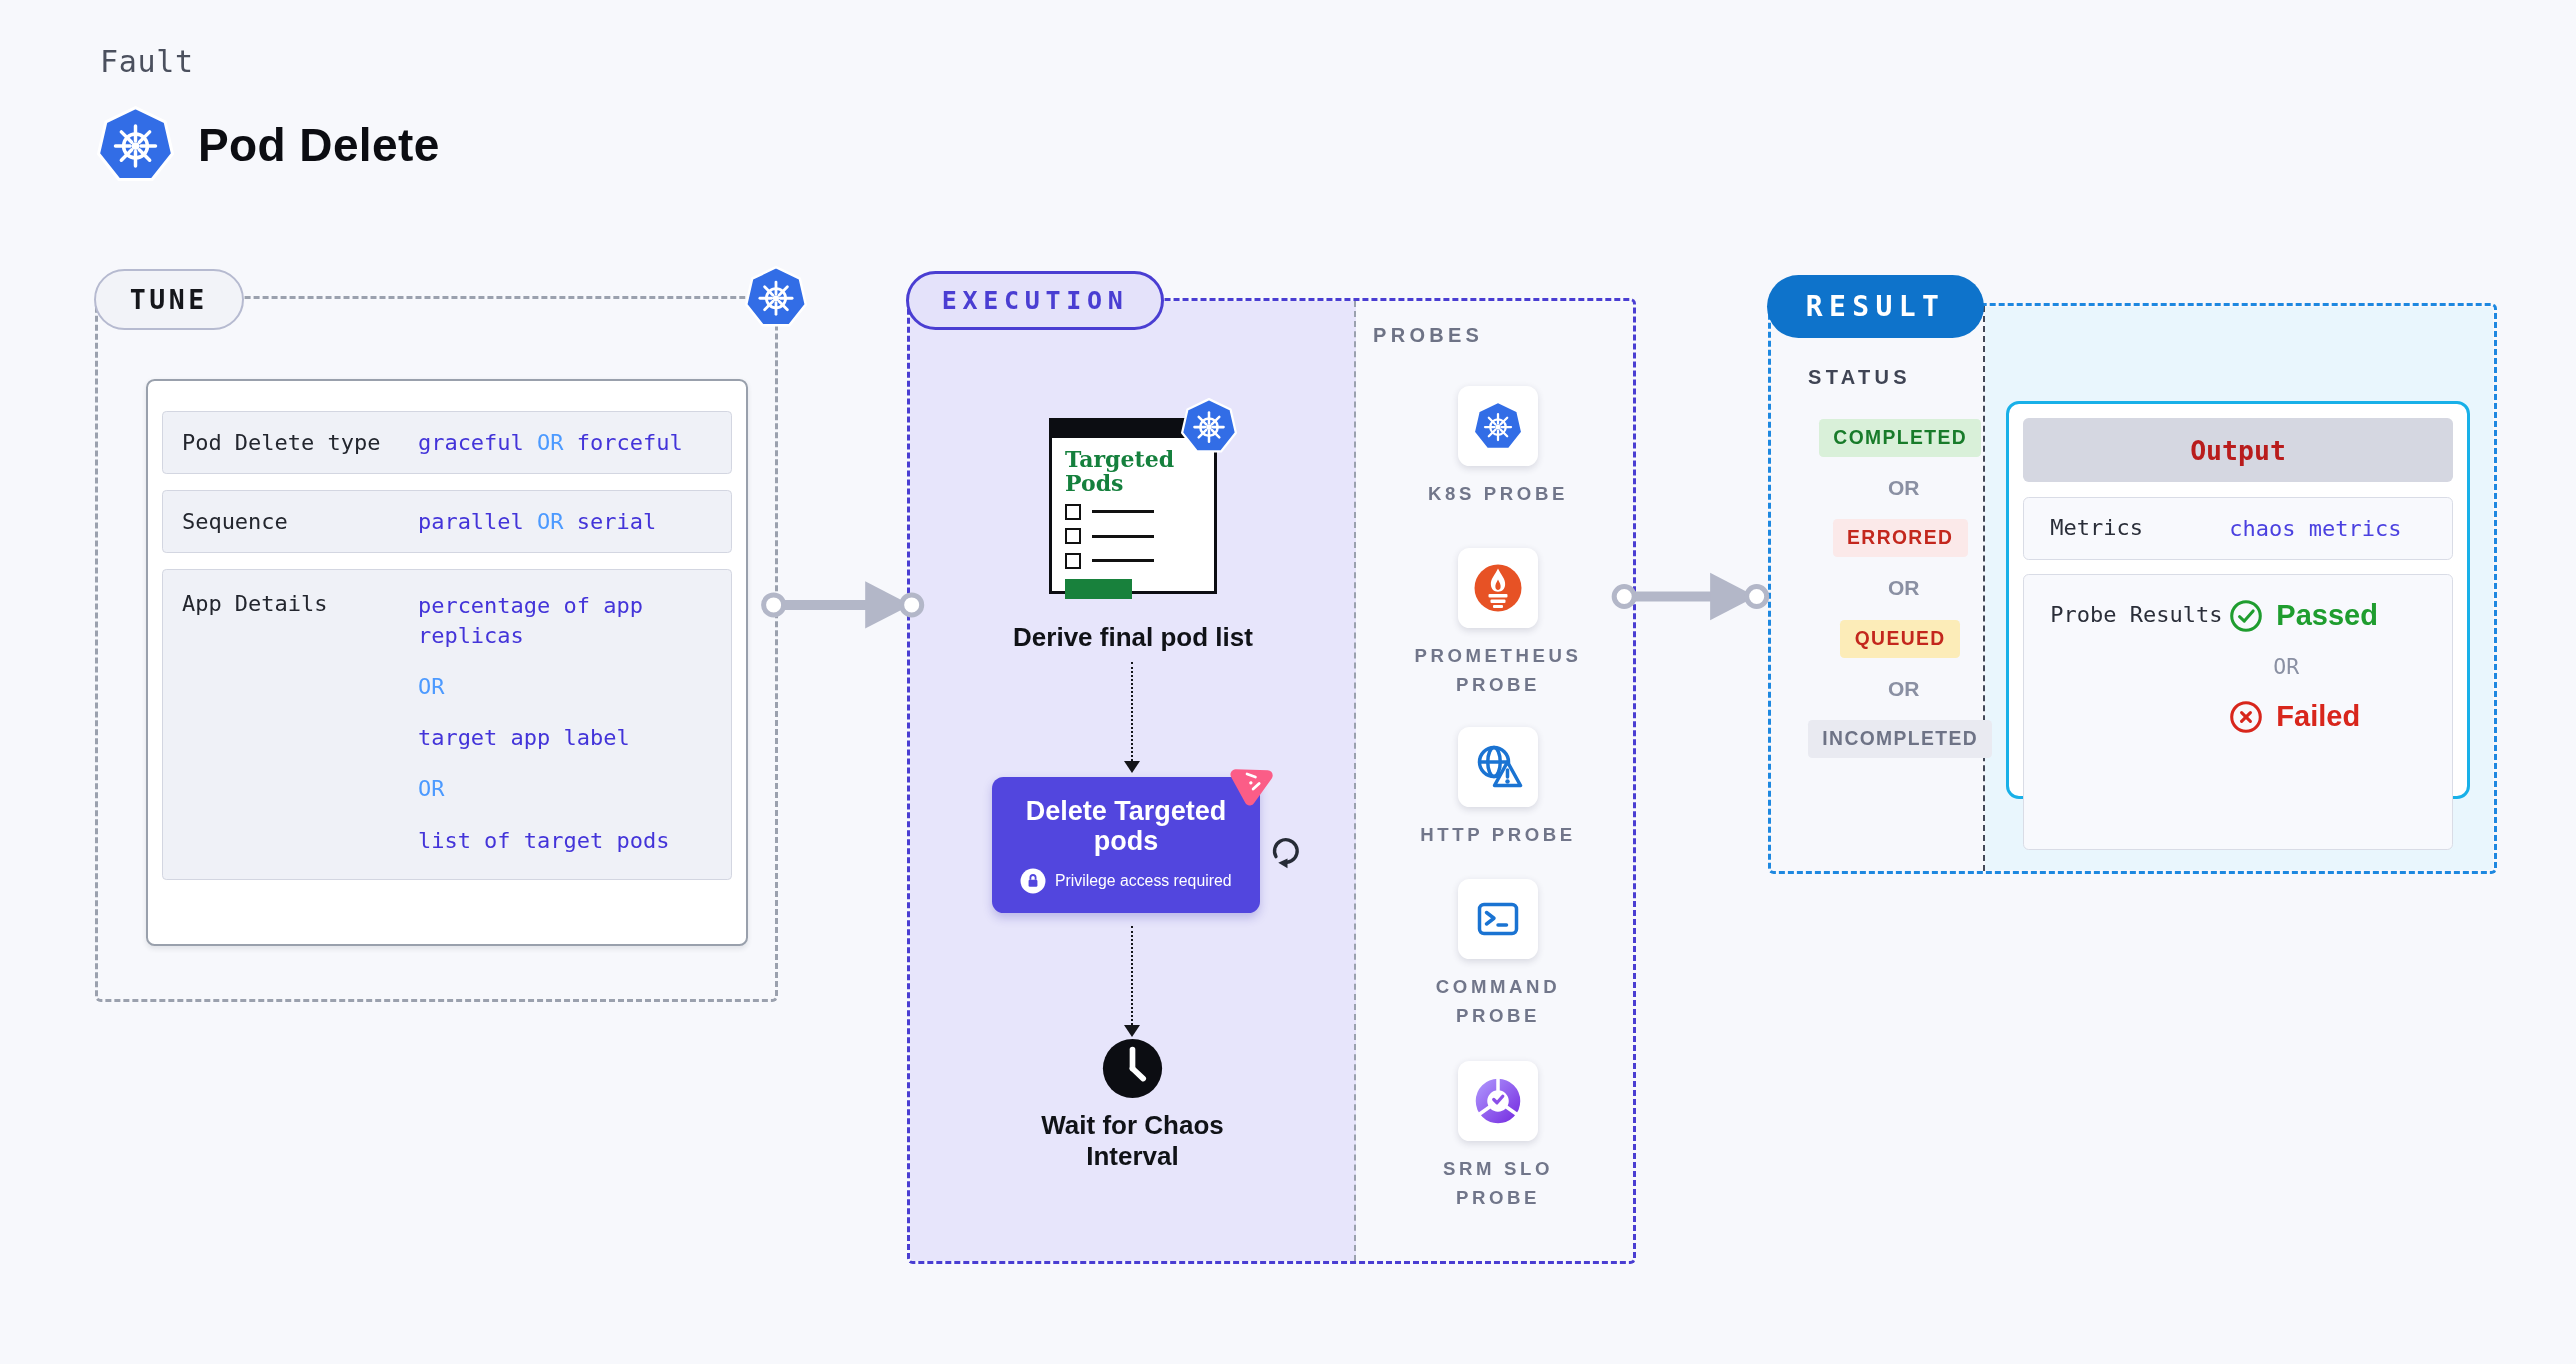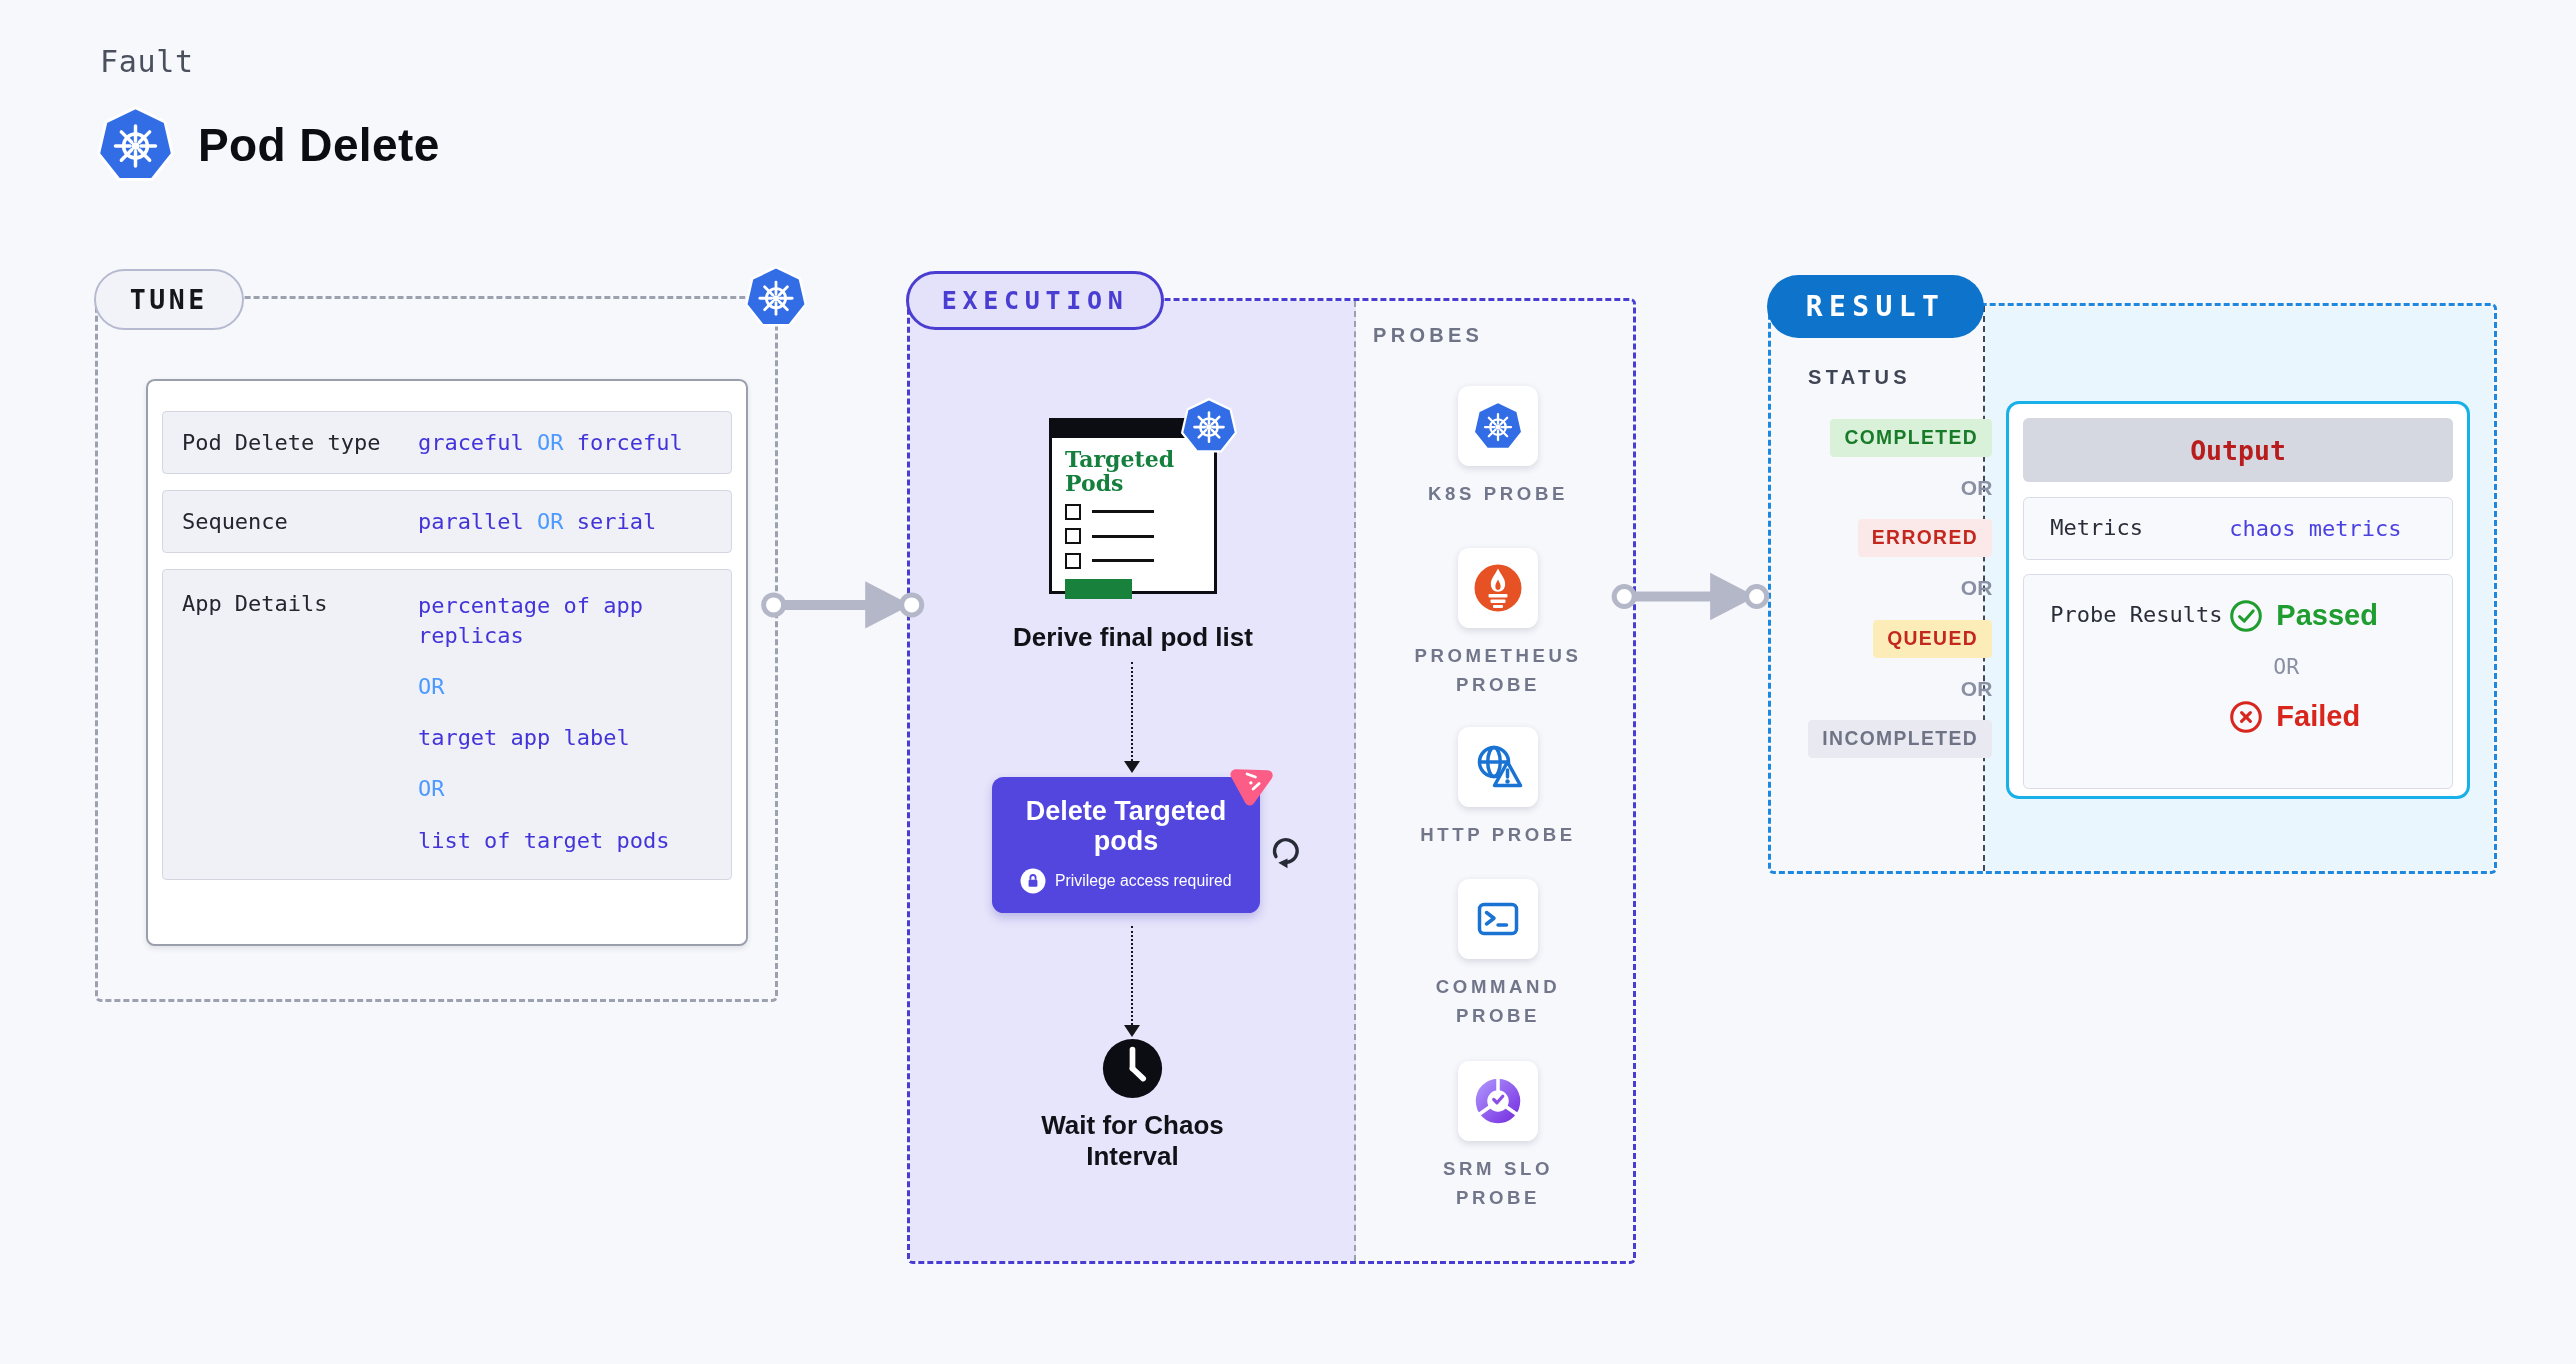--- a/index.html
+++ b/index.html
@@ -92,42 +92,42 @@
   .probe-card svg{width:50px;height:50px}
   .probe-label{margin-top:14.3px;font:700 18.6px var(--sans);color:#71768a;letter-spacing:3.6px;
                text-align:center;max-width:190px;line-height:1.55}
 
   
   #result-box{position:absolute;left:1768px;top:303px;width:729px;height:571px;
               border:3.6px dashed #1e88e0;border-radius:5.7px}
   .status-title{position:absolute;left:37px;top:60px;font:700 20px var(--sans);
                 color:#3f4454;letter-spacing:4.3px}
   .status-col{position:absolute;left:37px;top:113px;display:flex;flex-direction:column;
-              align-items:flex-end;gap:19.3px}
+              align-items:center;gap:19.3px}
   .badge{display:inline-block;padding:7.9px 14.3px;border-radius:4.3px;
          font:700 19.3px var(--sans);letter-spacing:1.4px;white-space:nowrap}
   .badge-success{background:#d9f0d9;color:#187b2a}
   .badge-error{background:#fbe9e9;color:#c3271d}
   .badge-warning{background:#fcecb8;color:#c3271d}
   .badge-neutral{background:#e9eaf1;color:#6e7386}
   .or-sep{font:700 21px var(--sans);color:#8a90a3;margin-left:7.2px}
 
   .result-divider{position:absolute;left:212px;top:0;bottom:0;border-left:2.1px dashed #434857}
   .output-zone{position:absolute;left:214px;right:1.4px;top:1.4px;bottom:1.4px;
                background:#e9f6fd;border-radius:0 4.3px 4.3px 0}
   .output-card{position:absolute;left:235px;top:95px;width:464px;height:398px;background:#fff;
                border:3.6px solid #18b0e8;border-radius:13px;padding:14.3px;z-index:2}
   .out-head{height:64px;background:#d5d7e1;border-radius:5.7px;display:flex;align-items:center;
             justify-content:center;font:700 26.5px var(--mono);color:#b91c1c}
   .out-row{margin-top:14.3px;background:#f8f9fd;border:1.4px solid #d9dce6;border-radius:5.7px;
            display:flex;align-items:center;padding:0 26px;height:63px;
            font:400 22px var(--mono);color:#2a2e39}
   .out-row .lbl{flex:0 0 179px;line-height:1.45}
   .out-val{color:#4b41e0}
-  .out-row-tall{height:215px;align-items:flex-start;padding-top:24px}
+  .out-row-tall{height:276px;align-items:flex-start;padding-top:24px}
   .pr-col{display:flex;flex-direction:column;gap:21px}
   .pr-line{display:flex;align-items:center;gap:13px}
   .pr-line svg{width:34px;height:34px}
   .passed-txt{font:800 29px var(--sans);color:#1f9d2f}
   .failed-txt{font:800 29px var(--sans);color:#d8261c}
   .pr-or{font:400 21.5px var(--mono);color:#8a90a3;margin-left:44px}
 </style>
 </head>
 <body>
 

